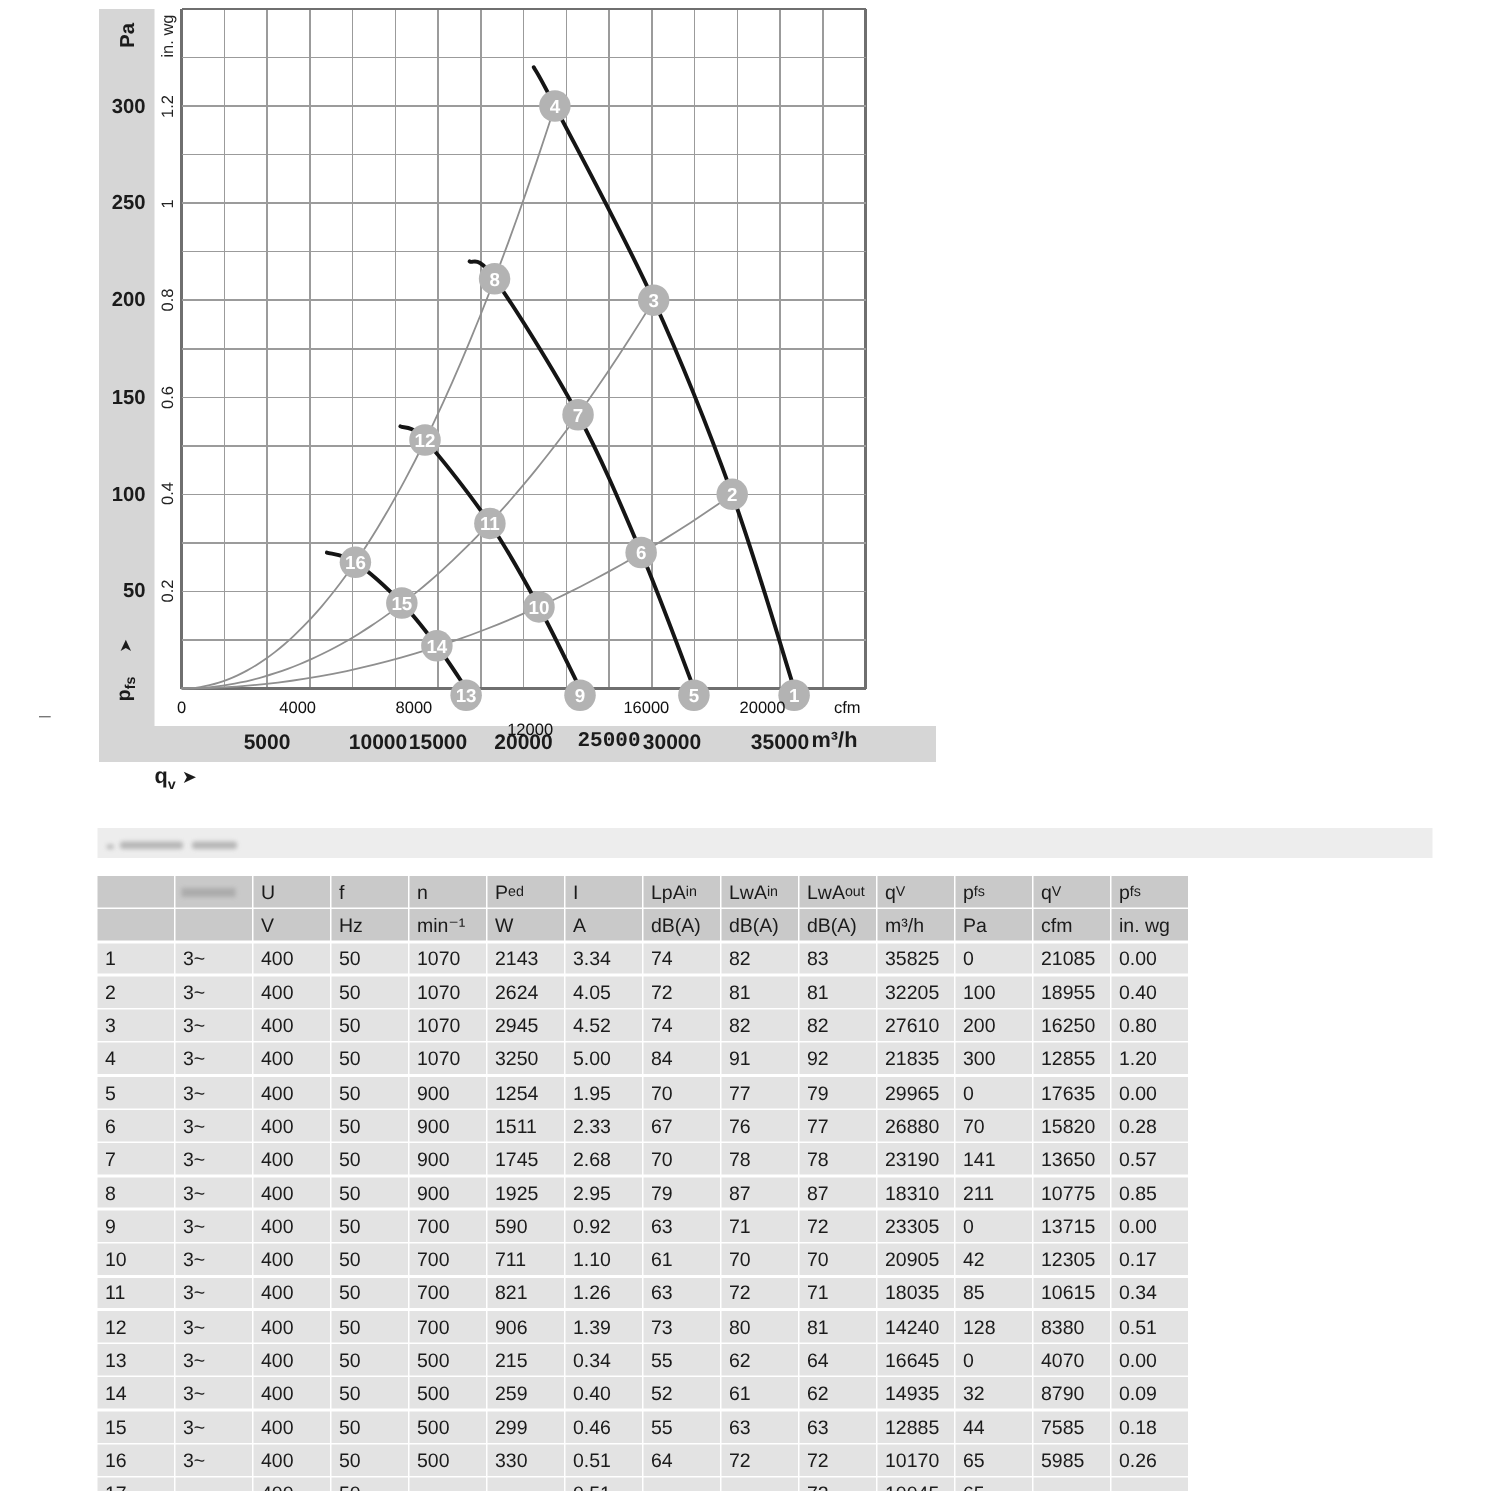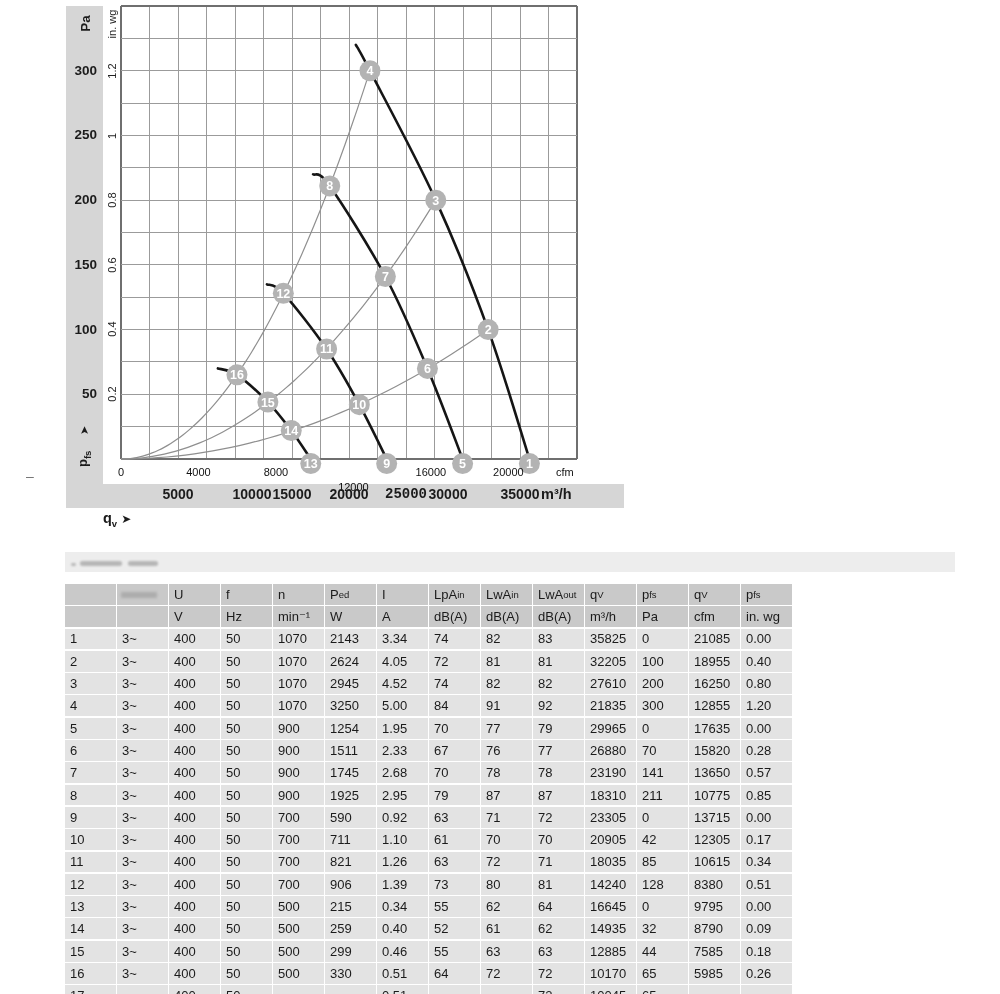--- a/index.html
+++ b/index.html
@@ -479,21 +479,21 @@
           <div>400</div>
           <div>50</div>
           <div>500</div>
           <div>215</div>
           <div>0.34</div>
           <div>55</div>
           <div>62</div>
           <div>64</div>
           <div>16645</div>
           <div>0</div>
-          <div>9795</div>
+          <div>4070</div>
           <div>0.00</div>
         </div>
         <div class="trow tdata">
           <div>14</div>
           <div>3~</div>
           <div>400</div>
           <div>50</div>
           <div>500</div>
           <div>259</div>
           <div>0.40</div>

